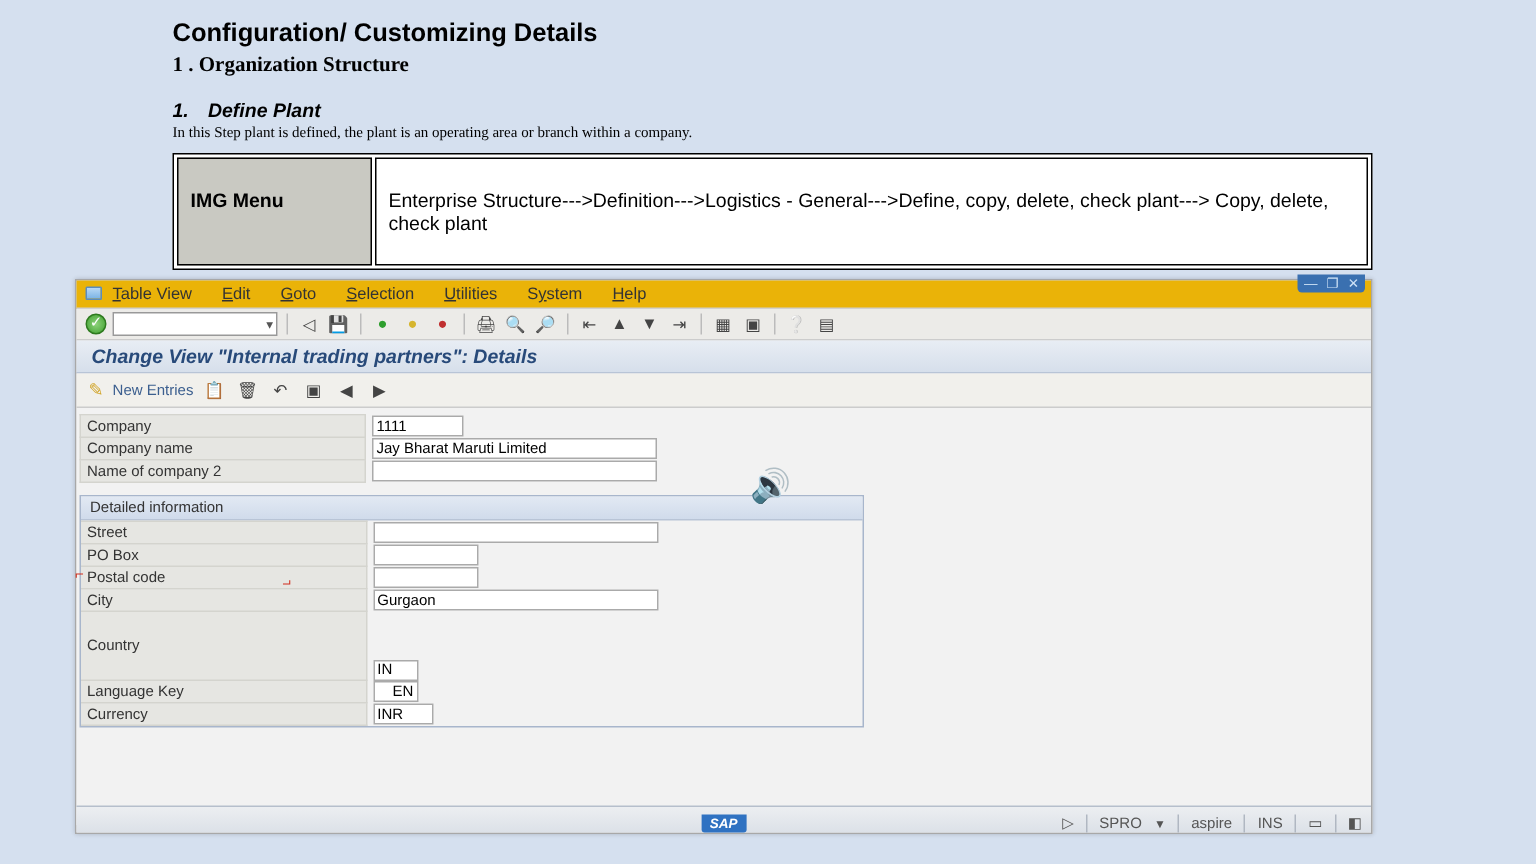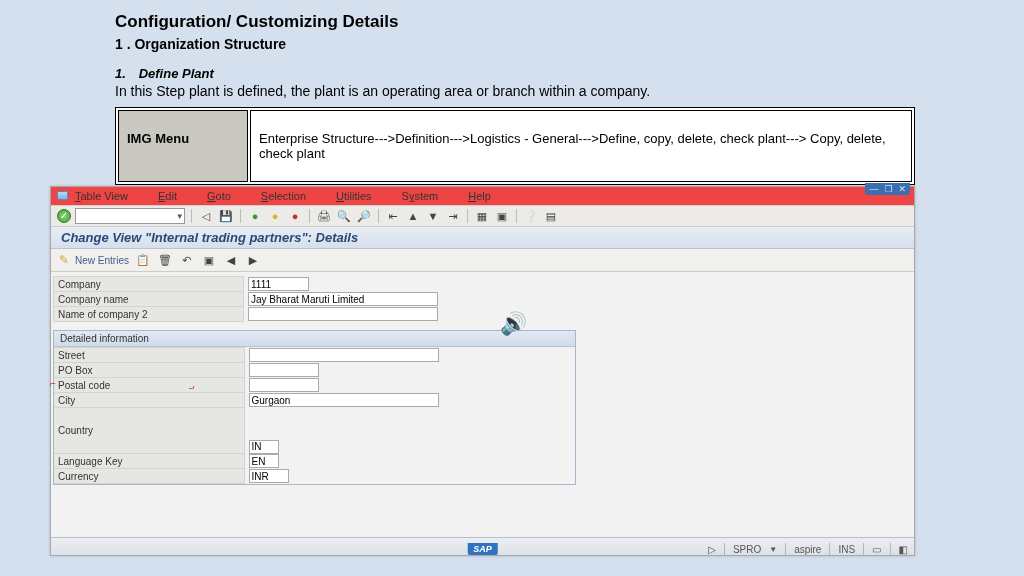--- a/index.html
+++ b/index.html
@@ -23,34 +23,35 @@
     font-size: 17px;
     font-weight: bold;
     color: #000;
     margin-bottom: 4px;
   }
   .doc-subtitle {
     font-size: 14px;
     font-weight: bold;
     color: #000;
     margin-bottom: 14px;
+    font-family: Liberation Serif, serif;
   }
   .doc-step-title {
     font-size: 13px;
     font-weight: bold;
     margin-bottom: 2px;
     font-style: italic;
   }
   .doc-step-title .num {
     display: inline-block;
     width: 20px;
   }
   .doc-step-desc {
-    font-size: 14px;
-    font-family: Liberation Sans, sans-serif;
+    font-size: 10px;
+    font-family: Liberation Serif, serif;
     margin-bottom: 8px;
   }
   .img-menu-table {
     border: 1px solid #000;
     background: #fff;
     width: 800px;
   }
   .img-menu-table td {
     border: 1px solid #000;
     padding: 20px 8px;
@@ -81,26 +82,26 @@
     top: -4px;
     background: #3a70b0;
     border-radius: 0 0 3px 3px;
     padding: 1px 4px;
     display: flex;
     gap: 6px;
     font-size: 9px;
     color: #cfe3f7;
   }
   .sap-menu {
-    background: #ef4444;
+    background: #eab308;
     padding: 3px 6px 3px 24px;
     font-size: 11px;
     color: #333;
     display: flex;
-    gap: 30px;
+    gap: 20px;
     border-bottom: 1px solid #d0d0d0;
   }
   .sap-menu span u { text-decoration: underline; }
   .sap-doc-indicator {
     position: absolute;
     left: 6px;
     top: 4px;
     width: 11px;
     height: 9px;
     background: linear-gradient(#b8d8f5,#7bb4e6);
@@ -405,21 +406,21 @@
         <tr>
           <td class="lbl">City</td>
           <td class="val"><input style="width: 190px;" value="Gurgaon"></td>
         </tr>
         <tr>
           <td class="lbl">Country</td>
           <td class="val"><input style="width: 30px; margin-top: 32px;" value="IN"></td>
         </tr>
         <tr>
           <td class="lbl">Language Key</td>
-          <td class="val"><input style="width: 30px;" value="EN"></td>
+          <td class="val"><input style="width: 30px; text-align: right;" value="EN"></td>
         </tr>
         <tr>
           <td class="lbl">Currency</td>
           <td class="val"><input style="width: 40px;" value="INR"></td>
         </tr>
       </tbody>
         </table>
     </div>
   </div>
 

